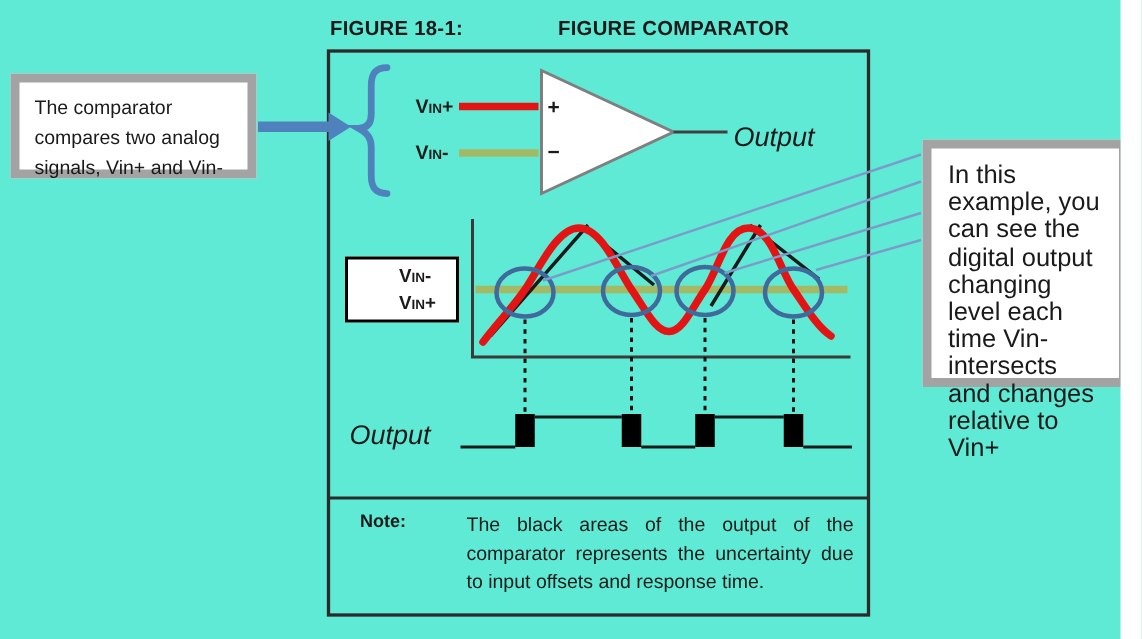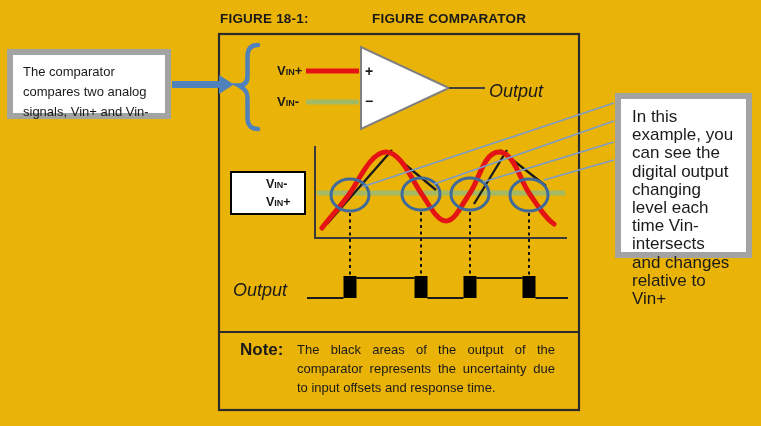--- a/index.html
+++ b/index.html
@@ -1,32 +1,32 @@
 <!DOCTYPE html>
 <html><head>
 <meta charset="utf-8">
 <style>
   html,body{margin:0;padding:0;background:#ffffff;}
   #canvas{
-    position:relative;width:747px;height:426px;background:#eab308;overflow:hidden;
-    font-family:"Liberation Sans","DejaVu Sans",sans-serif;color:#1a1a1a;padding-left:14px;
+    position:relative;width:747px;height:426px;background:#5eead4;overflow:hidden;
+    font-family:"Liberation Sans","DejaVu Sans",sans-serif;color:#1a1a1a;
   }
   .abs{position:absolute;}
   .fig-label{font-weight:bold;font-size:13.5px;letter-spacing:.2px;}
   .callout{
     border:6px solid #a3a3a3;background:#fff;box-sizing:border-box;
     font-size:13px;line-height:20px;
   }
   .callout.right{font-size:17px;line-height:18.2px;}
   .sc{font-variant:small-caps;font-weight:bold;}
   .pm{font-weight:bold;font-size:14px;color:#1a1a1a;}
   .small-label{font-size:18px;font-style:italic;}
   .legend-box{border:2px solid #000;background:#fff;box-sizing:border-box;}
   .legend-label{font-size:12.5px;font-weight:bold;font-variant:small-caps;}
-  .note-label{font-weight:bold;font-size:17px;}
+  .note-label{font-weight:bold;font-size:12px;}
   .note-body{font-size:13px;line-height:19px;text-align:justify;}
   svg{position:absolute;left:0;top:0;}
 </style>
 </head>
 <body>
 
 <div id="canvas">
 
   <svg width="761" height="426" viewBox="0 0 761 426">
 
@@ -116,15 +116,15 @@
 
   <div class="abs small-label" style="left:489px;top:81px;">Output</div>
 
   <div class="abs legend-box" style="left:230px;top:171px;width:76px;height:44px;"></div>
   <div class="abs legend-label" style="left:266px;top:177px;">Vin-</div>
   <div class="abs legend-label" style="left:266px;top:195px;">Vin+</div>
 
   <div class="abs small-label" style="left:233px;top:280px;">Output</div>
 
   <div class="abs note-label" style="left:240px;top:340px;">Note:</div>
-  <div class="abs note-body" style="left:297px;top:340px;width:258px;">The black areas of the output of the comparator represents the uncertainty due to input offsets and response time.</div>
+  <div class="abs note-body" style="left:311px;top:340px;width:258px;">The black areas of the output of the comparator represents the uncertainty due to input offsets and response time.</div>
 
 </div>
 
 </body></html>

